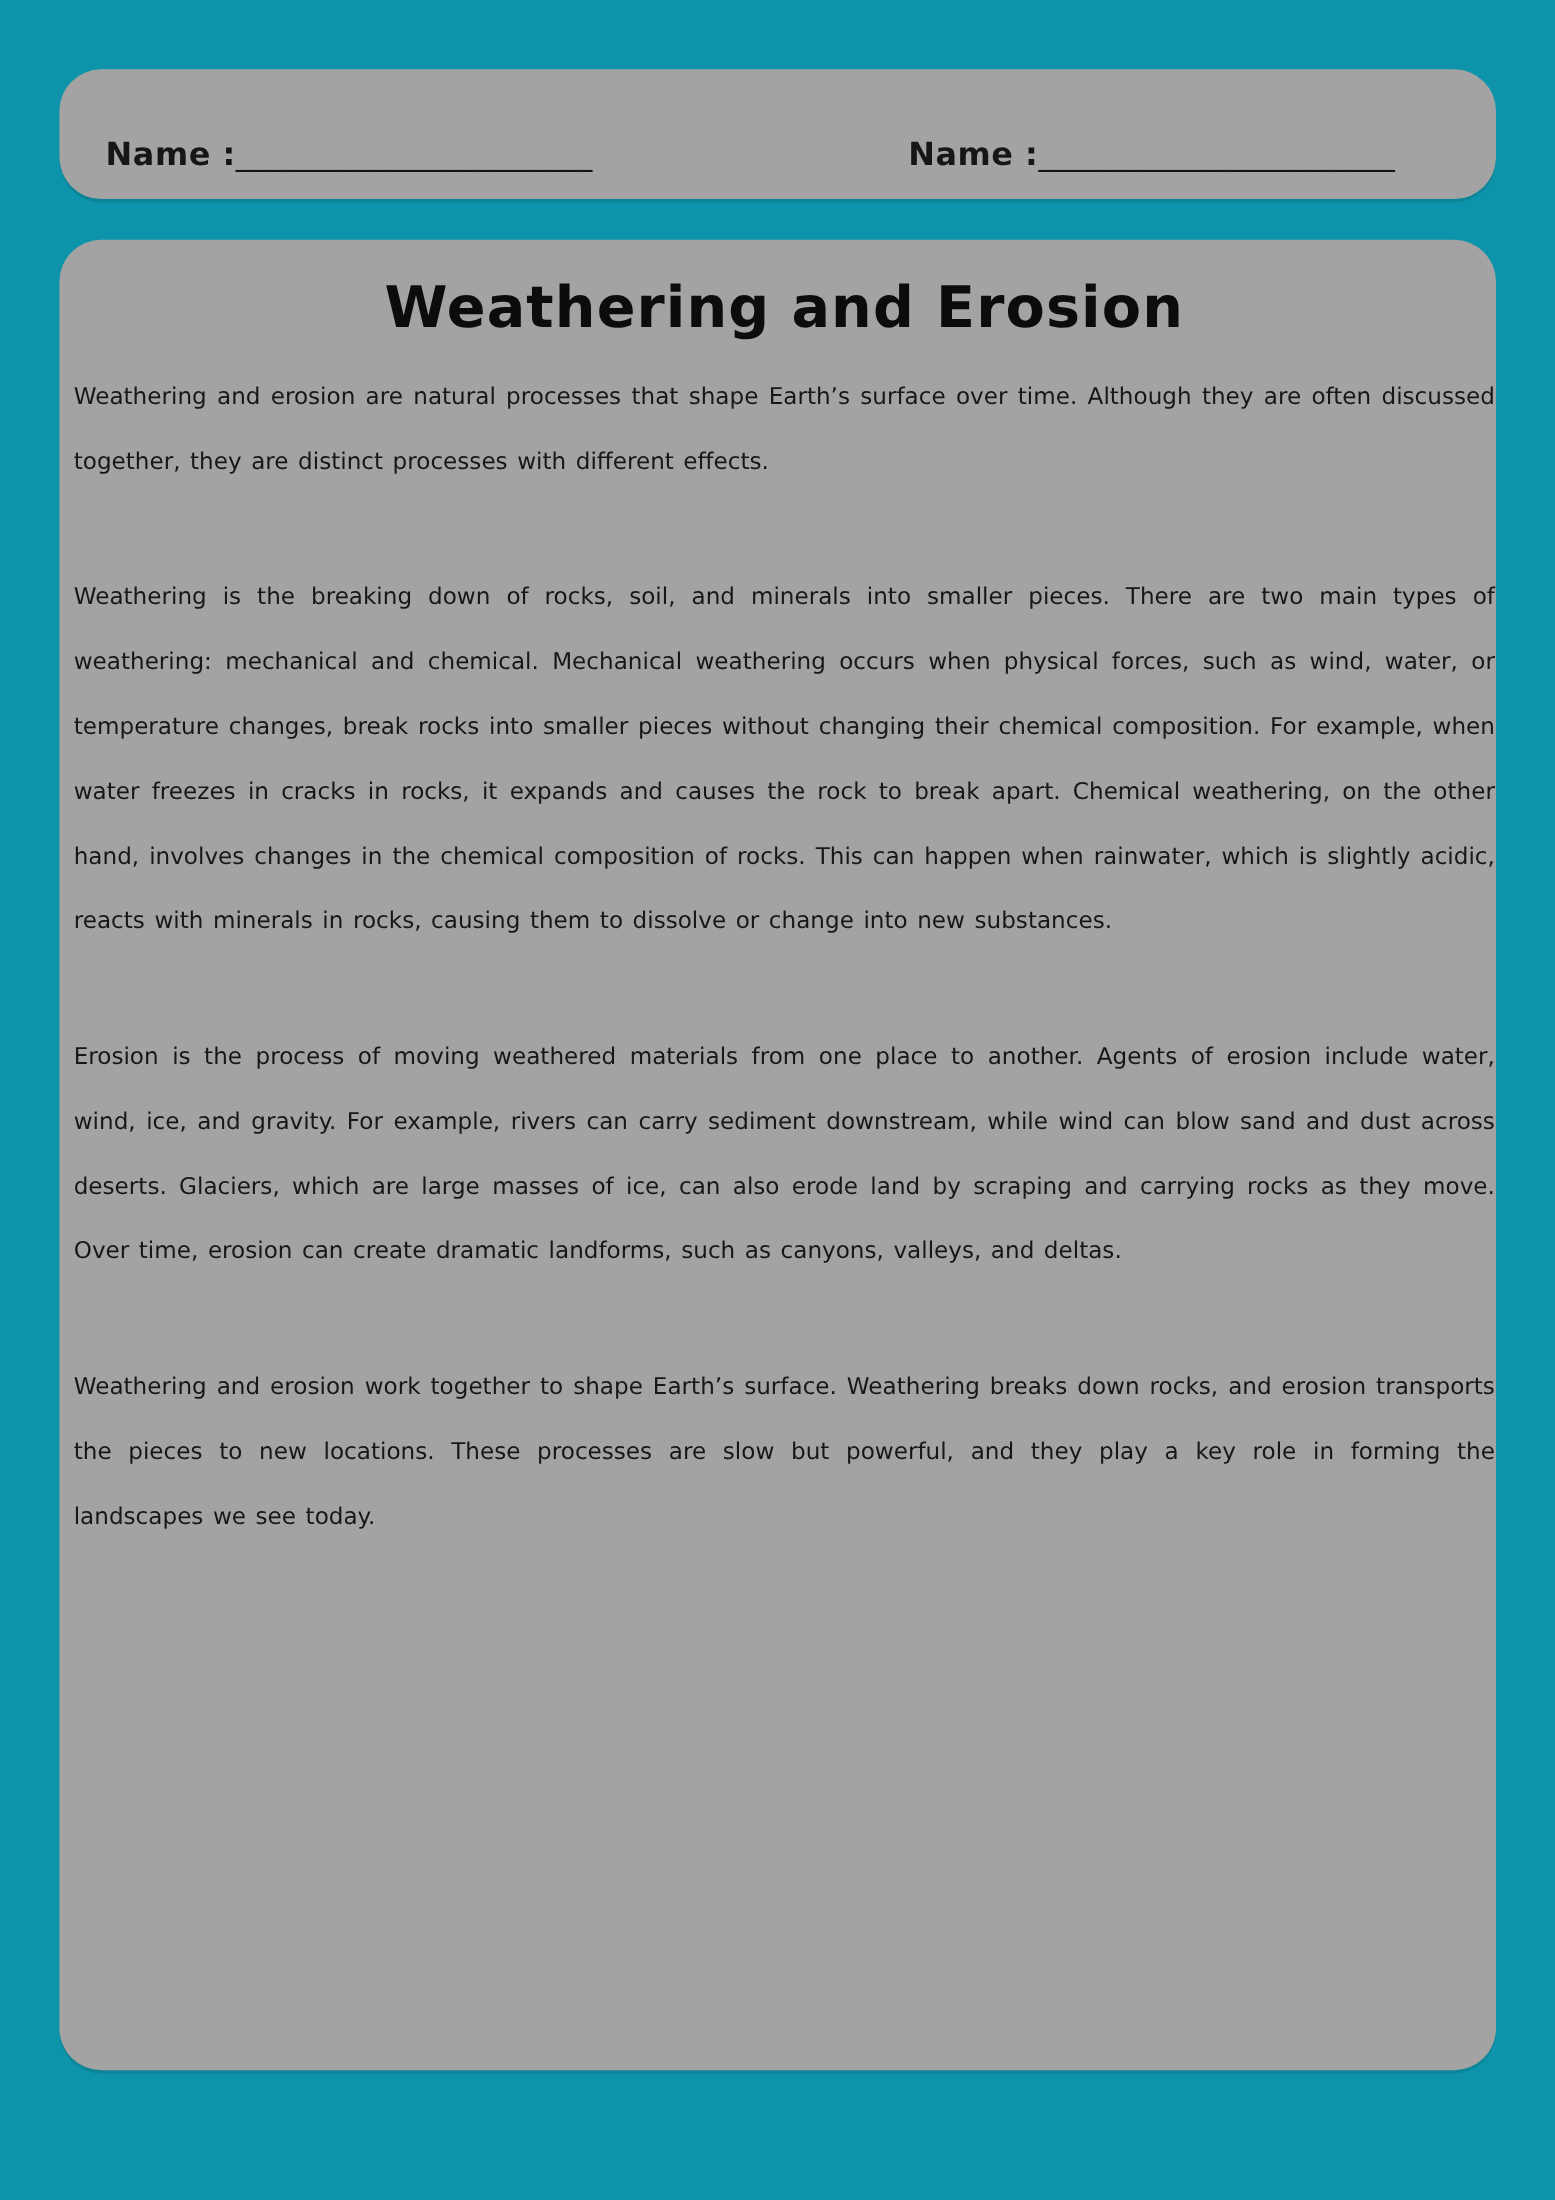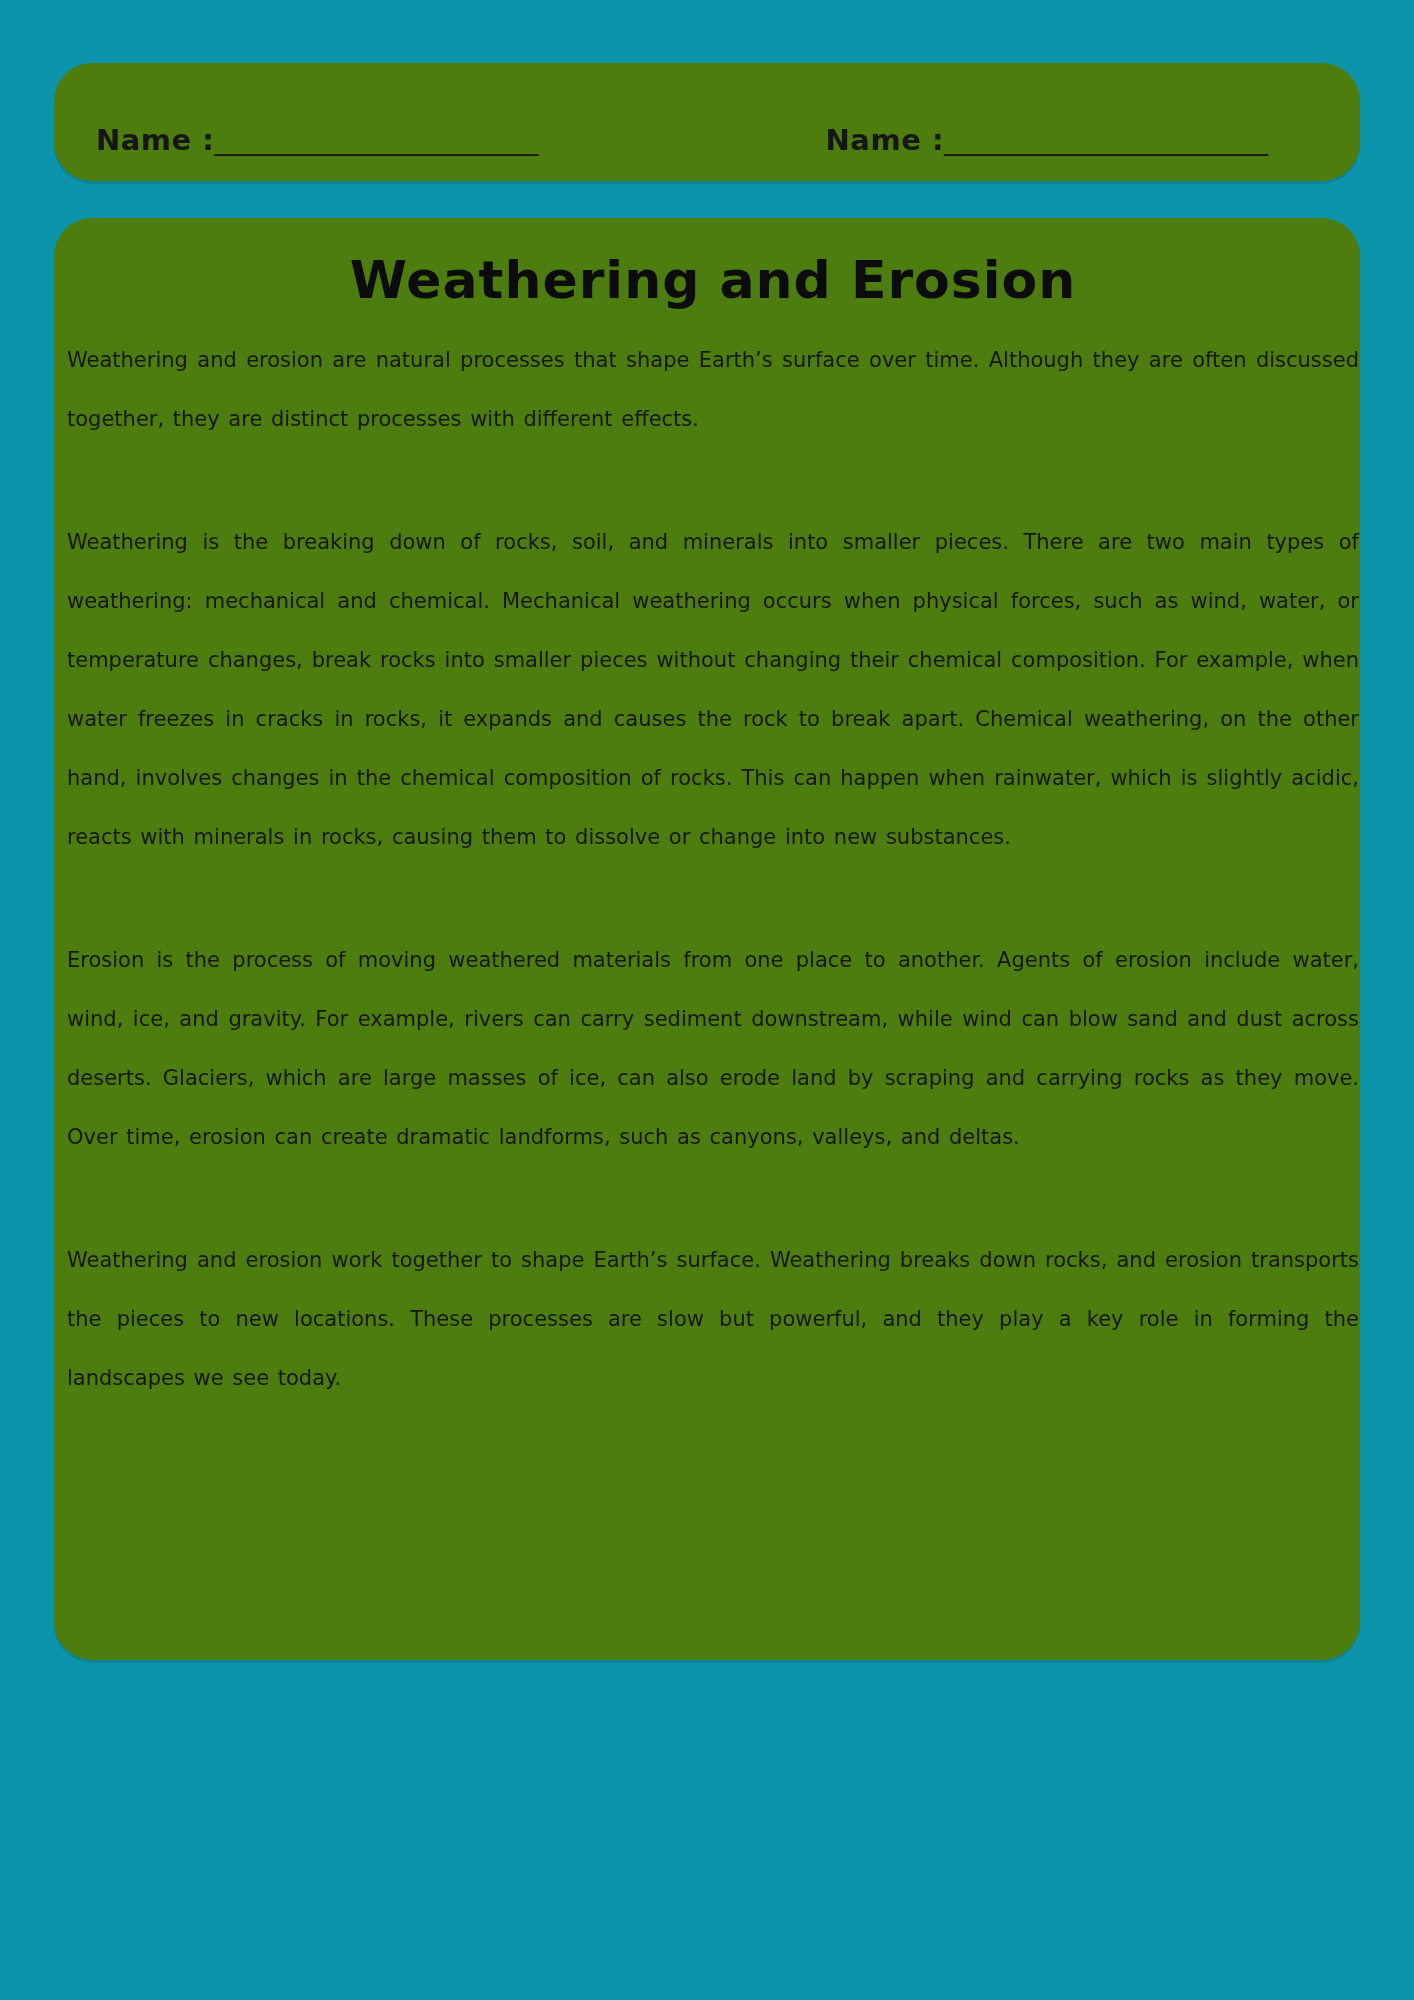--- a/index.html
+++ b/index.html
@@ -13,21 +13,21 @@
     background: #0d94aa;
     font-family: "DejaVu Sans", "Liberation Sans", sans-serif;
     color: #161616;
     position: relative;
   }
 
   .card {
     position: absolute;
     left: 54px;
     width: 1306px;
-    background: #4d7c0f;
+    background: #a3a3a3;
     border-radius: 38px;
     box-shadow: 0 3px 0 rgba(0,0,0,0.10);
   }
 
   .header-card {
     top: 63px;
     height: 118px;
     display: flex;
     align-items: flex-end;
     justify-content: space-between;
@@ -47,21 +47,21 @@
   }
 
   .field-line {
     font-size: 27px;
     font-weight: 400;
     letter-spacing: 0;
   }
 
   .main-card {
     top: 218px;
-    height: 1442px;
+    height: 1664px;
     padding: 30px 1px 40px 13px;
   }
 
   .worksheet-title {
     text-align: center;
     font-size: 52px;
     font-weight: 700;
     letter-spacing: 1px;
     line-height: 1.25;
     margin-bottom: 18px;

